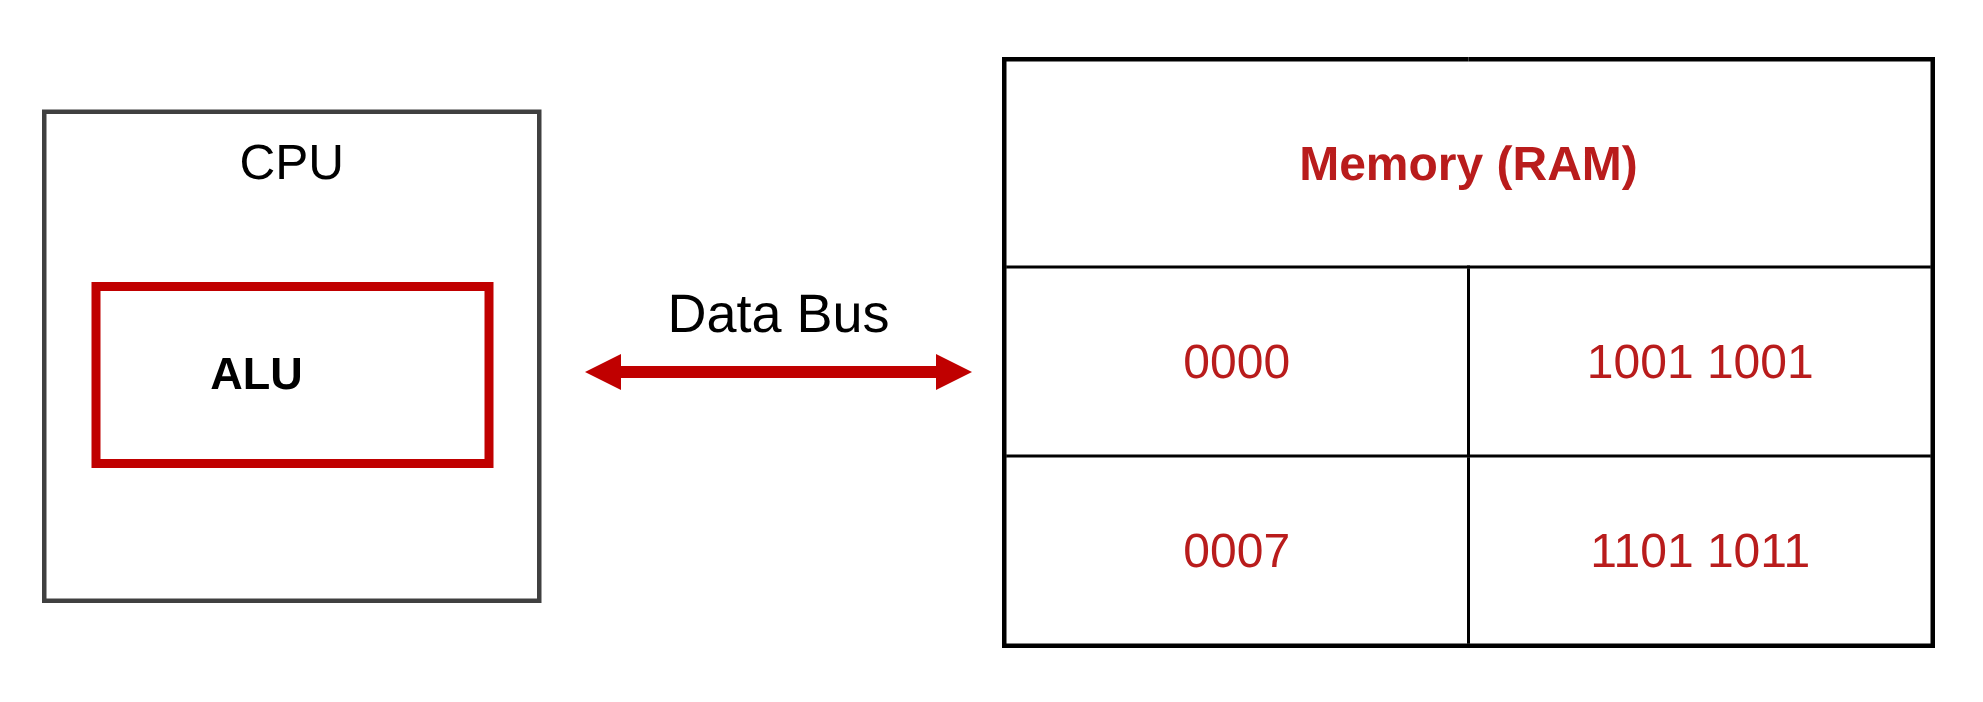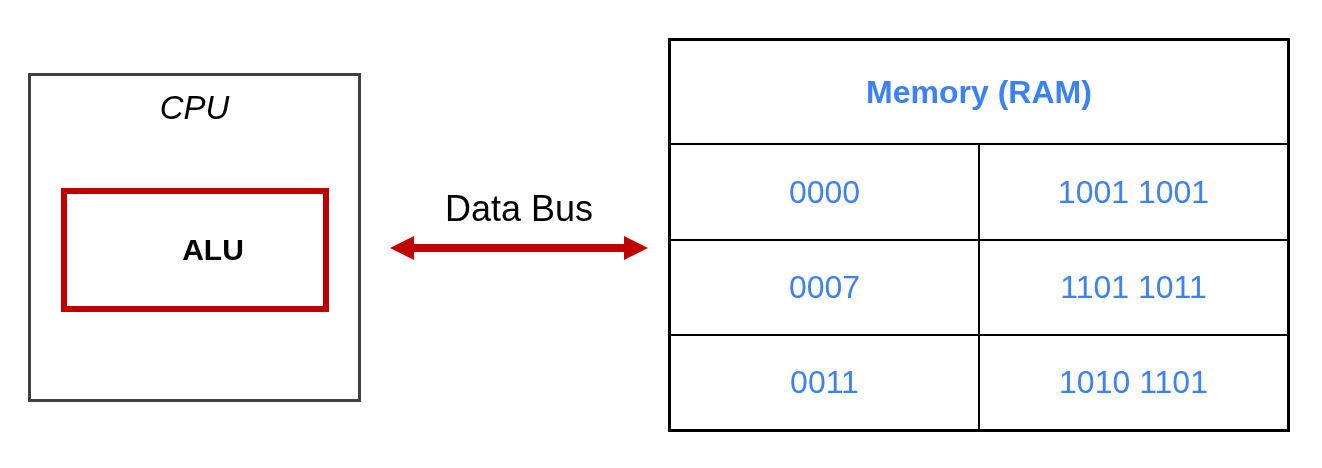--- a/index.html
+++ b/index.html
@@ -35,21 +35,20 @@
   .cpu-label {
     position: absolute;
     left: 28px;
     top: 88px;
     width: 333px;
     text-align: center;
     font-size: 33px;
     line-height: 40px;
     color: #000000;
     white-space: nowrap;
-    font-style: italic;
   }
 
   .alu-box {
     position: absolute;
     left: 61px;
     top: 188px;
     width: 268px;
     height: 124px;
     box-sizing: border-box;
     border: 6px solid #C00000;
@@ -59,21 +58,20 @@
     position: absolute;
     left: 61px;
     top: 232px;
     width: 220px;
     text-align: center;
     font-size: 30px;
     font-weight: bold;
     line-height: 36px;
     color: #000000;
     white-space: nowrap;
-    padding-left: 42px;
   }
 
   
   .bus-label {
     position: absolute;
     left: 399px;
     top: 190px;
     width: 240px;
     text-align: center;
     font-size: 36px;
@@ -98,21 +96,21 @@
     height: 394px;
     box-sizing: border-box;
     border: 3px solid #000000;
     border-collapse: collapse;
     background: #ffffff;
     table-layout: fixed;
   }
   .memory-table td {
     border: 2px solid #000000;
     background: #ffffff;
-    color: #3b82f6;
+    color: #b91c1c;
     text-align: center;
     vertical-align: middle;
     padding: 0;
   }
   .memory-table .title-cell {
     height: 67px;
     font-size: 32px;
     font-weight: bold;
     line-height: 38px;
   }
@@ -160,20 +158,16 @@
         <td class="title-cell" colspan="2">Memory (RAM)</td>
       </tr>
       <tr class="data-row">
         <td class="addr-col">0000</td>
         <td>1001 1001</td>
       </tr>
       <tr class="data-row">
         <td class="addr-col">0007</td>
         <td>1101 1011</td>
       </tr>
-      <tr class="data-row">
-        <td class="addr-col">0011</td>
-        <td>1010 1101</td>
-      </tr>
     </tbody>
   </table>
 
 </div>
 
 </body></html>

